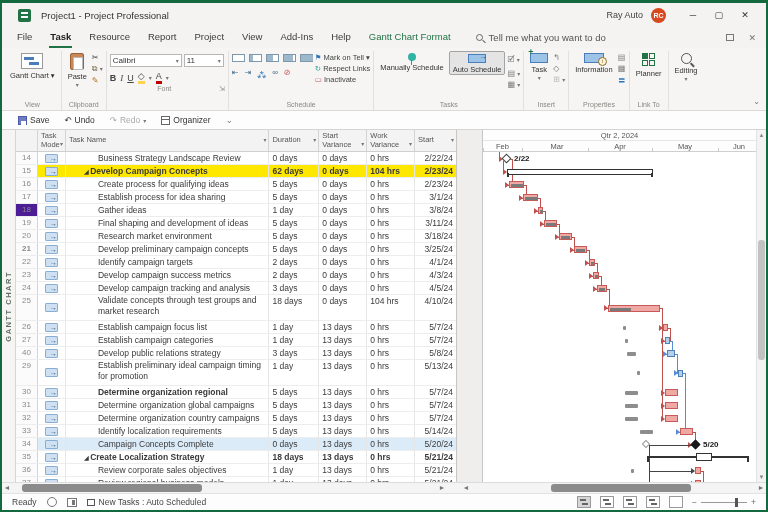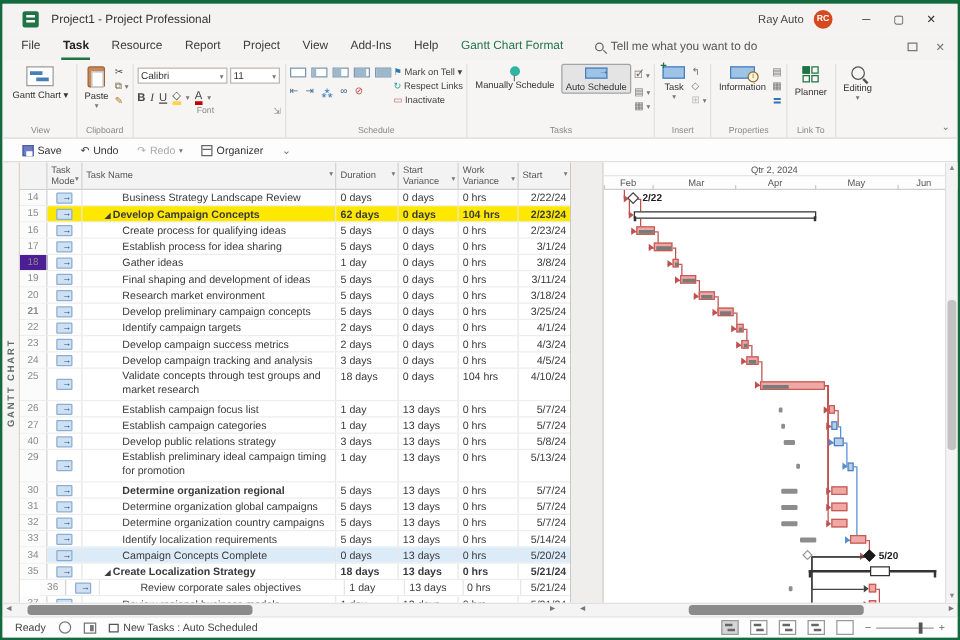--- a/index.html
+++ b/index.html
@@ -610,21 +610,21 @@
             <div class="td num" style="width: 22px; background: rgb(251, 251, 251);">35</div>
             <div class="td modecell" style="width: 28px;">
               <span class="mode-icon"></span>
             </div>
             <div class="td" style="width: 204px; padding-left: 18px; font-weight: bold;"><span style="font-size: 6px;">◢ </span>Create Localization Strategy</div>
             <div class="td" style="width: 50px; font-weight: bold;">18 days</div>
             <div class="td" style="width: 48px; font-weight: bold;">13 days</div>
             <div class="td" style="width: 48px; font-weight: bold;">0 hrs</div>
             <div class="td" style="width: 41px; font-weight: bold; text-align: right; border-right: none;">5/21/24</div>
           </div>
-          <div class="tr" style="height: 13px; margin-left: 16px;">
+          <div class="tr" style="height: 13px;">
             <div class="td num" style="width: 22px; background: rgb(251, 251, 251);">36</div>
             <div class="td modecell" style="width: 28px;">
               <span class="mode-icon"></span>
             </div>
             <div class="td" style="width: 204px; padding-left: 32px; font-weight: normal;">Review corporate sales objectives</div>
             <div class="td" style="width: 50px; font-weight: normal;">1 day</div>
             <div class="td" style="width: 48px; font-weight: normal;">13 days</div>
             <div class="td" style="width: 48px; font-weight: normal;">0 hrs</div>
             <div class="td" style="width: 41px; font-weight: normal; text-align: right; border-right: none;">5/21/24</div>
           </div>

